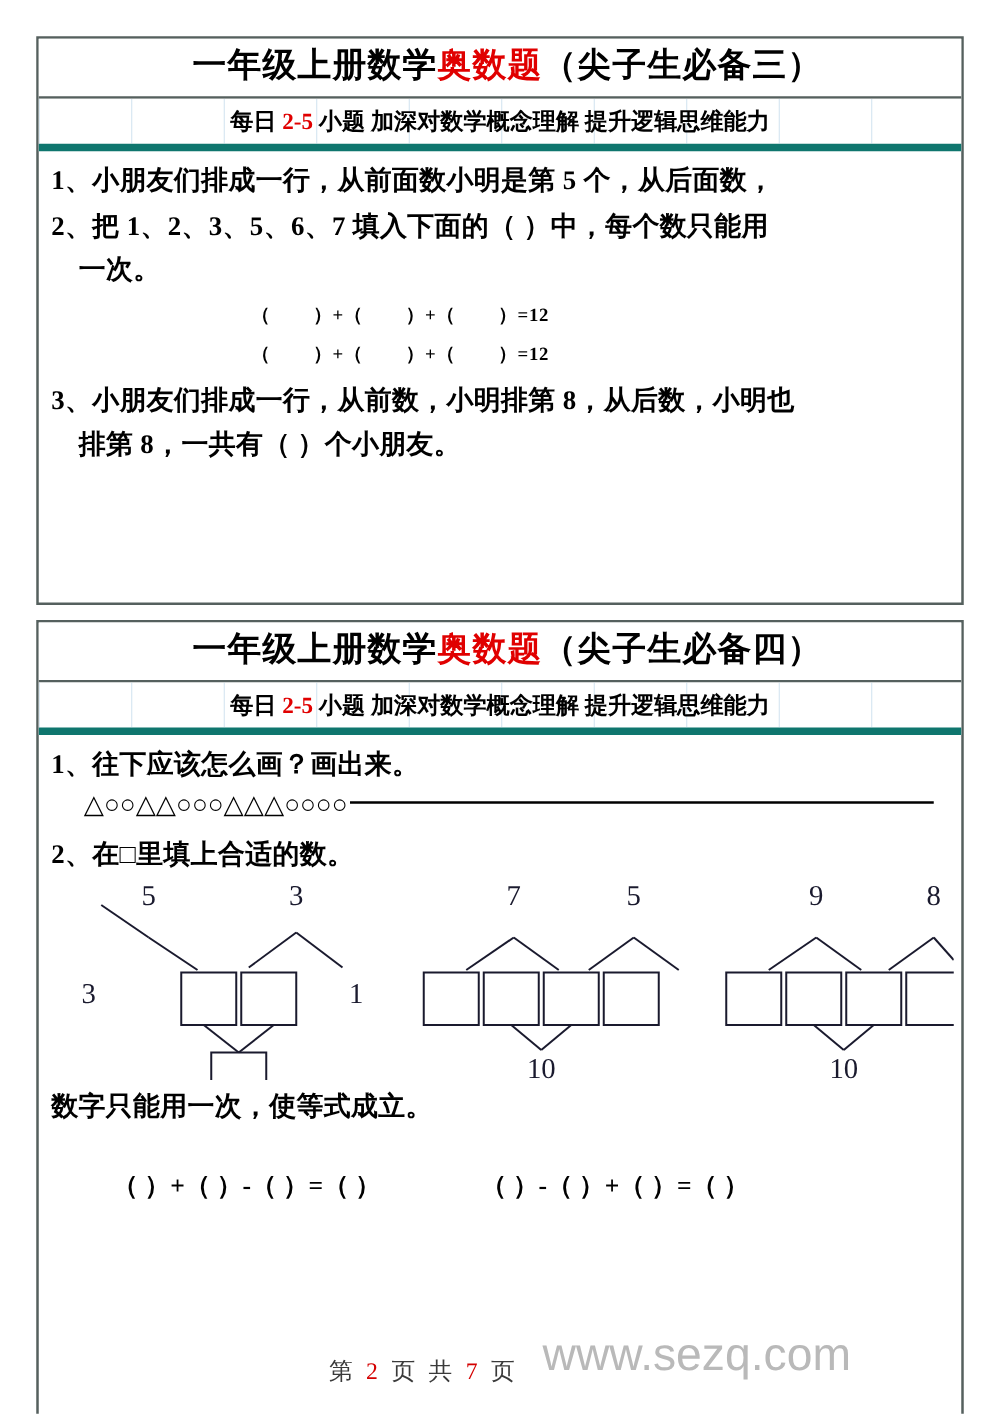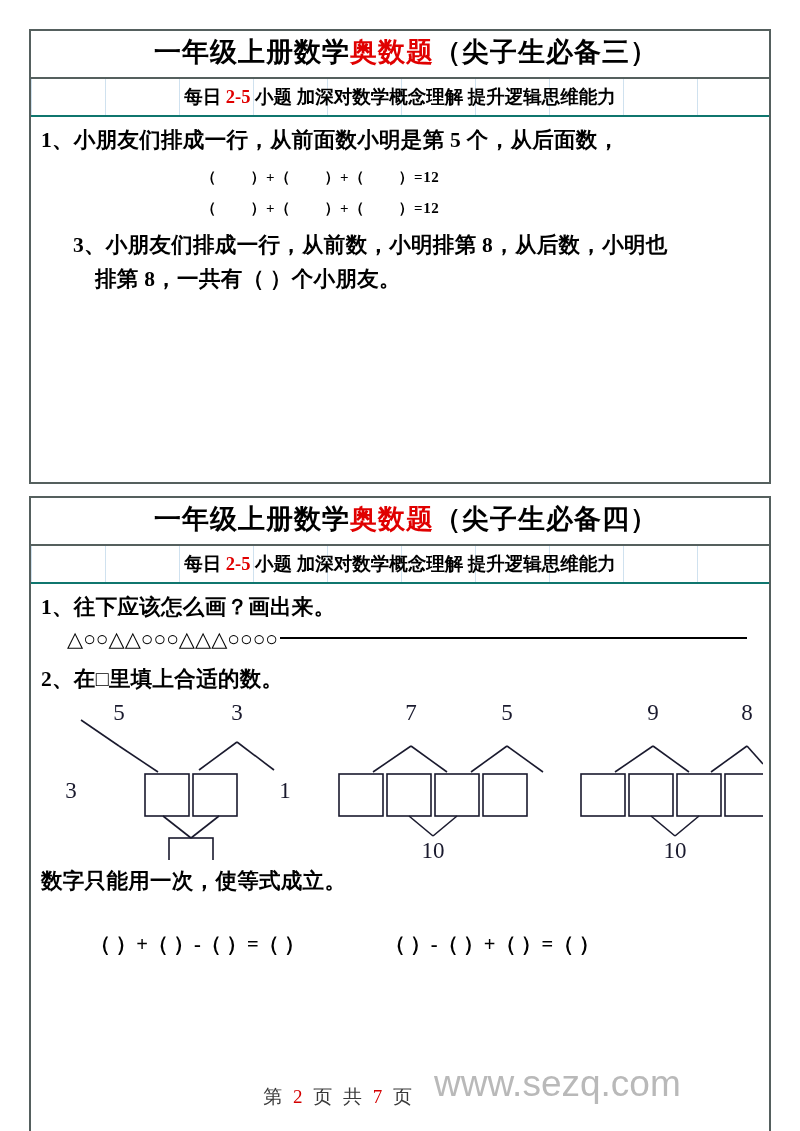--- a/index.html
+++ b/index.html
@@ -43,21 +43,21 @@
     font-family: "Liberation Serif", "DejaVu Serif", serif;
     font-size: 27px;
     font-weight: 700;
     letter-spacing: 1px;
     white-space: nowrap;
     line-height: 1.25;
   }
   .title-text .hl { color: #e00000; }
 
   .subtitle-row {
-    border-bottom: 2px solid #0f766e;
+    border-bottom: 6px solid #0f766e;
     text-align: center;
     padding: 5px 0 6px 0;
     background: #ffffff;
     position: relative;
     overflow: hidden;
   }
   
   .subtitle-row .gridlines {
     position: absolute;
     left: 0; top: 0; right: 0; bottom: 0;
@@ -172,25 +172,29 @@
         <span>小题  加深对数学概念理解  提升逻辑思维能力</span>
       </div>
     </div>
 
     <div class="body-area">
 
       <div class="q">
         <div>1、小朋友们排成一行，从前面数小明是第 5 个，从后面数，</div>
       </div>
 
+      <div class="q" style="margin-top:2px;">
+        <div>2、把 1、2、3、5、6、7 填入下面的（   ）中，每个数只能用</div>
+        <div><span class="indent"></span><span>一次。</span></div>
+      </div>
 
       <div class="eq-line eq-center" style="margin-top:10px;">（        ）+（        ）+（        ）=12</div>
       <div class="eq-line eq-center" style="margin-top:12px;">（        ）+（        ）+（        ）=12</div>
 
-      <div class="q" style="margin-top:10px;margin-left:32px;">
+      <div class="q" style="margin-top:10px;">
         <div>3、小朋友们排成一行，从前数，小明排第 8，从后数，小明也</div>
         <div><span class="indent"></span><span>排第 8，一共有（        ）个小朋友。</span></div>
       </div>
 
     </div>
   </div>
 
   <div class="sheet" style="top:496px; height:653px;">
 
     <div class="title-row">

